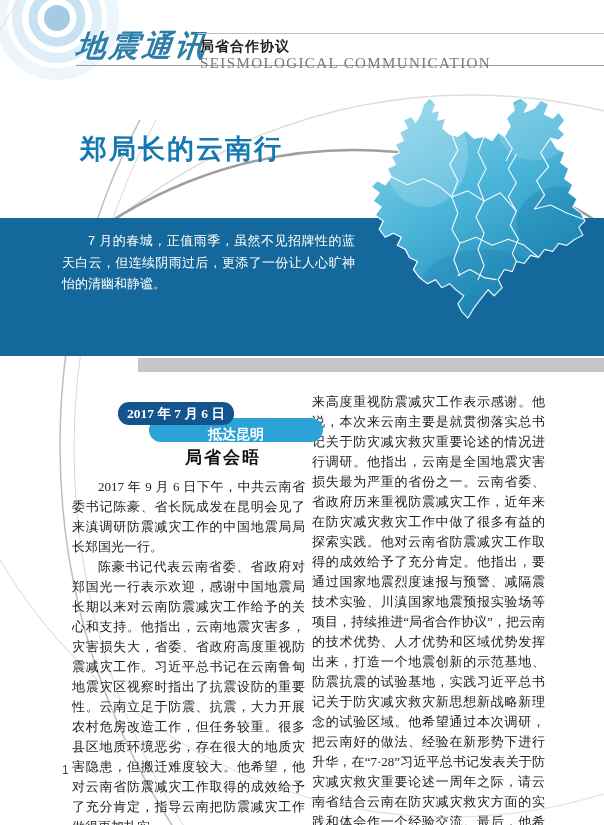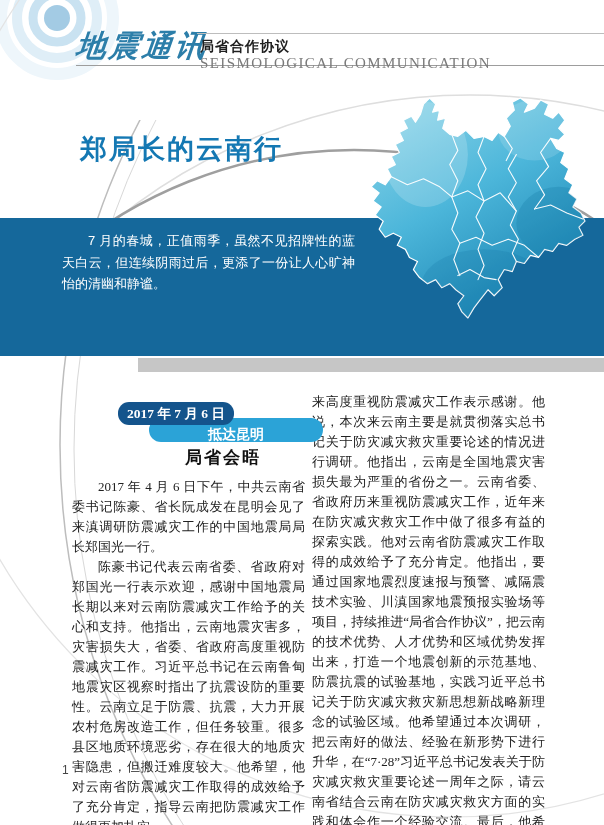--- a/index.html
+++ b/index.html
@@ -133,21 +133,21 @@
       <polyline points="92,182 104,176 118,184 130,186"></polyline>
     </g>
   </svg>
 
   <div class="abs badge-light" style="background-color: rgb(43, 163, 215);">抵达昆明</div>
   <div class="abs badge-dark" style="background-color: rgb(20, 84, 140);">2017 年 7 月 6 日</div>
 
   <div class="abs section-heading">局省会晤</div>
 
   <div class="abs col col-left">
-    <p class="indent">2017 年 4 月 6 日下午，中共云南省委书记陈豪、省长阮成发在昆明会见了来滇调研防震减灾工作的中国地震局局长郑国光一行。</p>
+    <p class="indent">2017 年 9 月 6 日下午，中共云南省委书记陈豪、省长阮成发在昆明会见了来滇调研防震减灾工作的中国地震局局长郑国光一行。</p>
     <p class="indent">陈豪书记代表云南省委、省政府对郑国光一行表示欢迎，感谢中国地震局长期以来对云南防震减灾工作给予的关心和支持。他指出，云南地震灾害多，灾害损失大，省委、省政府高度重视防震减灾工作。习近平总书记在云南鲁甸地震灾区视察时指出了抗震设防的重要性。云南立足于防震、抗震，大力开展农村危房改造工作，但任务较重。很多县区地质环境恶劣，存在很大的地质灾害隐患，但搬迁难度较大。他希望，他对云南省防震减灾工作取得的成效给予了充分肯定，指导云南把防震减灾工作做得更加扎实。</p>
     <p class="indent">郑国光局长对云南省委、省政府长期以</p>
   </div>
   <div class="abs col col-right">
     <p>来高度重视防震减灾工作表示感谢。他说，本次来云南主要是就贯彻落实总书记关于防灾减灾救灾重要论述的情况进行调研。他指出，云南是全国地震灾害损失最为严重的省份之一。云南省委、省政府历来重视防震减灾工作，近年来在防灾减灾救灾工作中做了很多有益的探索实践。他对云南省防震减灾工作取得的成效给予了充分肯定。他指出，要通过国家地震烈度速报与预警、减隔震技术实验、川滇国家地震预报实验场等项目，持续推进“局省合作协议”，把云南的技术优势、人才优势和区域优势发挥出来，打造一个地震创新的示范基地、防震抗震的试验基地，实践习近平总书记关于防灾减灾救灾新思想新战略新理念的试验区域。他希望通过本次调研，把云南好的做法、经验在新形势下进行升华，在“7·28”习近平总书记发表关于防灾减灾救灾重要论述一周年之际，请云南省结合云南在防灾减灾救灾方面的实践和体会作一个经验交流。最后，他希望得</p>
   </div>
 
   <div class="abs page-number">1</div>
 
 </div>

